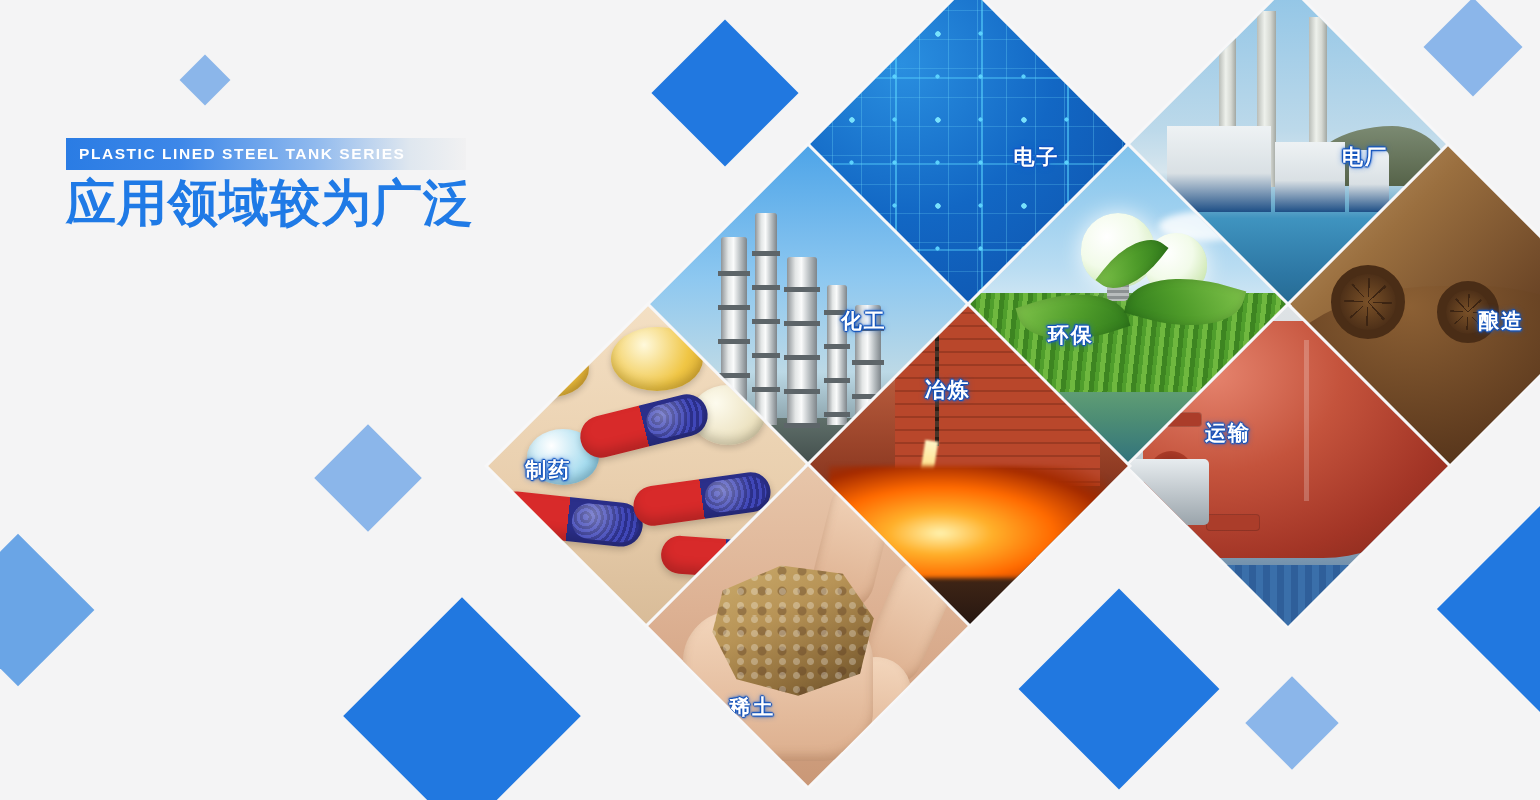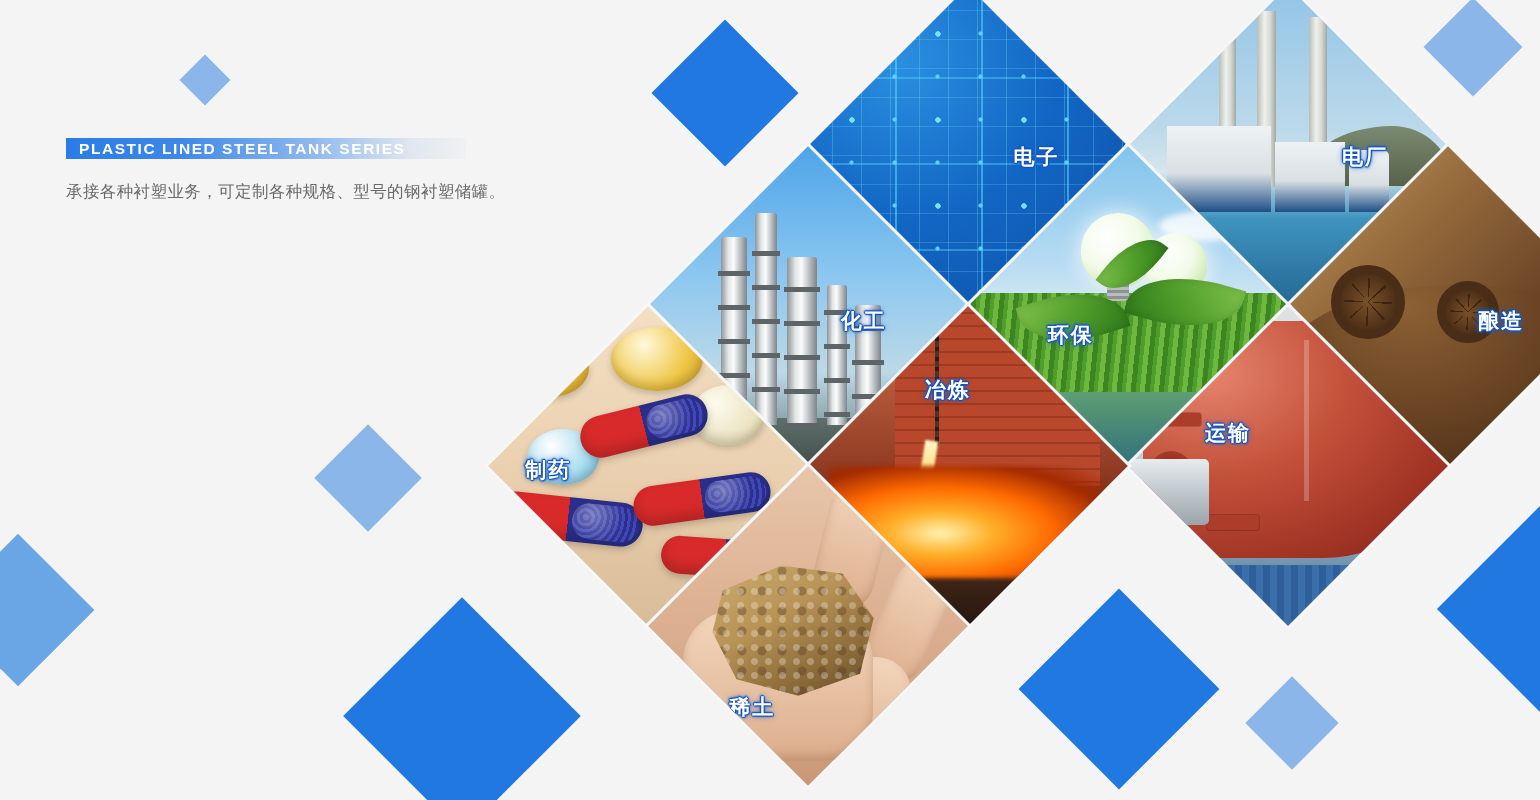--- a/index.html
+++ b/index.html
@@ -21,21 +21,21 @@
   .deco {
     position:absolute;
     transform:rotate(45deg);
   }
 
   
   .text-block { position:absolute; left:66px; top:138px; width:560px; }
 
   .eyebrow-bar {
     position:relative;
-    width:400px; height:21px;
+    width:400px; height:32px;
     background:linear-gradient(to right,#2a7ce4 0%, #3d87e8 28%, #8fb9ee 62%, #dfe7ef 86%, #f1f1f2 100%);
     display:flex; align-items:center;
   }
   .eyebrow-bar span {
     font-size:15.5px;
     letter-spacing:1.55px;
     color:#ffffff;
     font-weight:600;
     padding-left:13px;
     white-space:nowrap;
@@ -359,17 +359,17 @@
     </div>
 
   </div>
 
   <div class="text-block">
 
     <div class="eyebrow-bar">
       <span>PLASTIC LINED STEEL TANK SERIES</span>
     </div>
 
-    <div class="desc">承接各种衬塑业务，可定制各种规格、型号的钢衬塑储罐。</div>
+    <div class="title-sub">应用领域较为广泛</div>
 
   </div>
 
 </div>
 
 </body></html>

